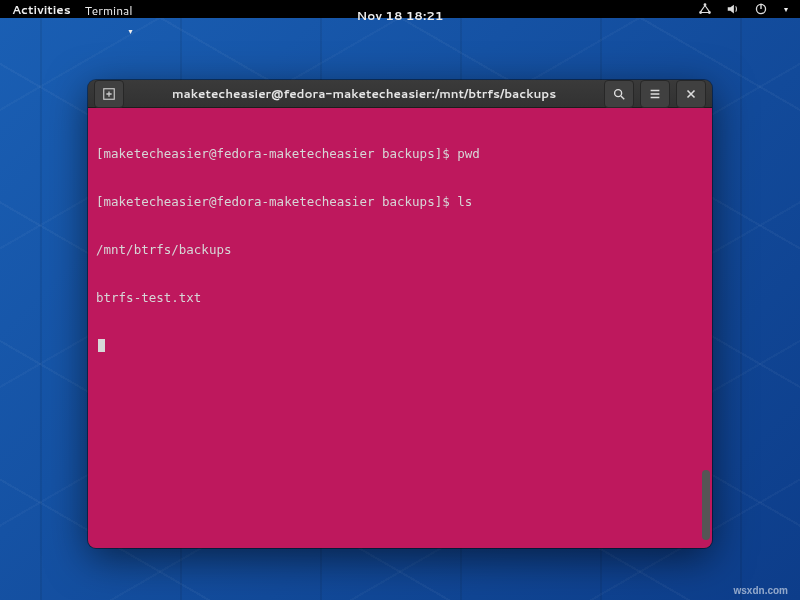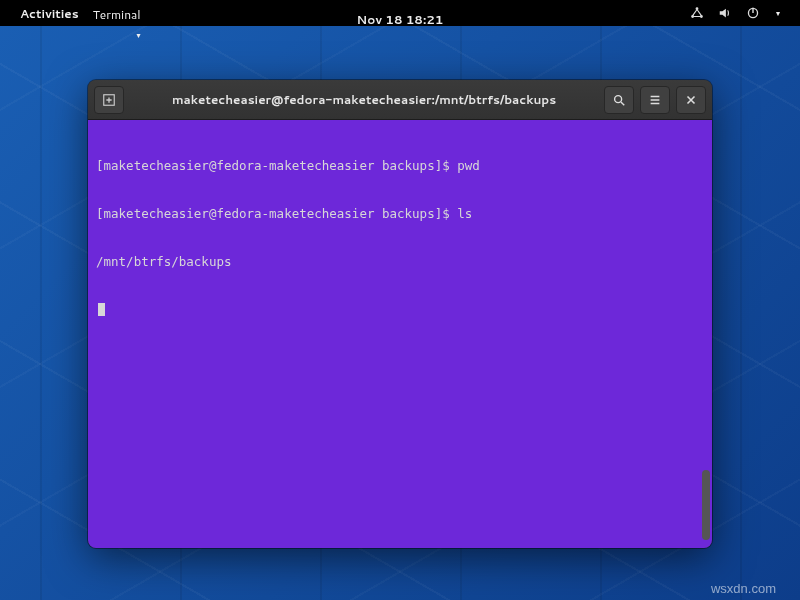--- a/index.html
+++ b/index.html
@@ -21,28 +21,28 @@
       content:""; position:absolute; inset:-100px;
       background-image:
         repeating-linear-gradient(30deg, rgba(255,255,255,0.04) 0 2px, transparent 2px 120px),
         repeating-linear-gradient(-30deg, rgba(255,255,255,0.03) 0 2px, transparent 2px 120px),
         repeating-linear-gradient(90deg, rgba(0,0,0,0.08) 0 2px, transparent 2px 140px);
     }
 
     
     .top-panel {
       position: relative;
-      height: 26px;
+      height: 18px;
       background: #000;
       color: #eee;
       display: flex;
       align-items: center;
       justify-content: space-between;
       font-size: 12px;
-      padding: 0 20px;
+      padding: 0 12px;
       z-index: 10;
     }
     .panel-left, .panel-center, .panel-right {
       display: flex; align-items: center; gap: 14px;
     }
     .panel-center { position:absolute; left:50%; transform:translateX(-50%); font-weight:600;margin-top:12px; }
     .panel-item { display:flex; align-items:center; gap:4px; }
     .panel-item.bold { font-weight:700; }
     .app-menu { display:flex; align-items:flex-end; gap:6px;flex-direction:column; }
     .app-menu .appicon {
@@ -59,21 +59,21 @@
       position: absolute;
       left: 88px; top: 80px;
       width: 624px; height: 468px;
       background: #2d2d2d;
       border-radius: 8px;
       box-shadow: 0 10px 40px rgba(0,0,0,0.55), 0 0 0 1px rgba(0,0,0,0.4);
       display: flex; flex-direction: column;
       overflow: hidden;
     }
     .titlebar {
-      height: 40px;
+      height: 28px;
       background: linear-gradient(#3a3a3a, #323232);
       border-bottom: 1px solid #1c1c1c;
       display: flex; align-items: center;
       padding: 0 6px;
       gap: 6px;
     }
     .tbtn {
       width: 30px; height: 28px;
       background: #404040;
       border: 1px solid #272727;
@@ -85,21 +85,21 @@
     .title {
       flex: 1; text-align: center;
       color: #e6e6e6; font-size: 12px; font-weight:600;
       white-space: nowrap; overflow:hidden; text-overflow:ellipsis;
       padding: 0 6px;
     }
     .tright { display:flex; gap:6px; }
 
     .term-body {
       flex: 1;
-      background: #6d28d9;
+      background: #be185d;
       color: #d7d7d7;
       font-family: "DejaVu Sans Mono", Menlo, monospace;
       font-size: 12.5px;
       line-height: 16px;
       padding: 6px 8px;
       white-space: pre;
       position: relative;
     }
     .term-line { display:block; }
     .cursor {
@@ -109,24 +109,25 @@
     .scrollbar {
       position:absolute; right:2px; top:4px; bottom:4px; width:8px;
       background:transparent;
     }
     .scrollbar-thumb {
       position:absolute; right:0; width:8px;
       background:#555; border-radius:4px;
       bottom:4px; height:70px;
     }
     .watermark {
-      position:absolute; right:24px; bottom:4px;
-      font-size:13px; color:rgba(255,255,255,0.55);
+      position:absolute; right:12px; bottom:4px;
+      font-size:10px; color:rgba(255,255,255,0.55);
       font-family: sans-serif;
       z-index:20;
+      font-weight:bold;
     }
   </style>
 </head>
 <body>
 
 <div class="desktop-bg"></div>
 
 <div class="top-panel">
   <div class="panel-left">
     <span class="panel-item bold">Activities</span>
@@ -187,20 +188,21 @@
         <svg viewBox="0 0 16 16">
             <path d="M4 4l8 8M12 4l-8 8" stroke="#ddd" stroke-width="1.8"></path>
           </svg>
       </div>
     </div>
   </div>
   <div class="term-body">
     <span class="term-line">[maketecheasier@fedora-maketecheasier backups]$ pwd</span>
     <span class="term-line">[maketecheasier@fedora-maketecheasier backups]$ ls</span>
     <span class="term-line">/mnt/btrfs/backups</span>
+    <span class="term-line">btrfs-test.txt</span>
     <span class="term-line"><span class="cursor"></span></span>
     <div class="scrollbar">
       <div class="scrollbar-thumb"></div>
     </div>
   </div>
 </div>
 
 <div class="watermark">wsxdn.com</div>
 
 </body></html>

